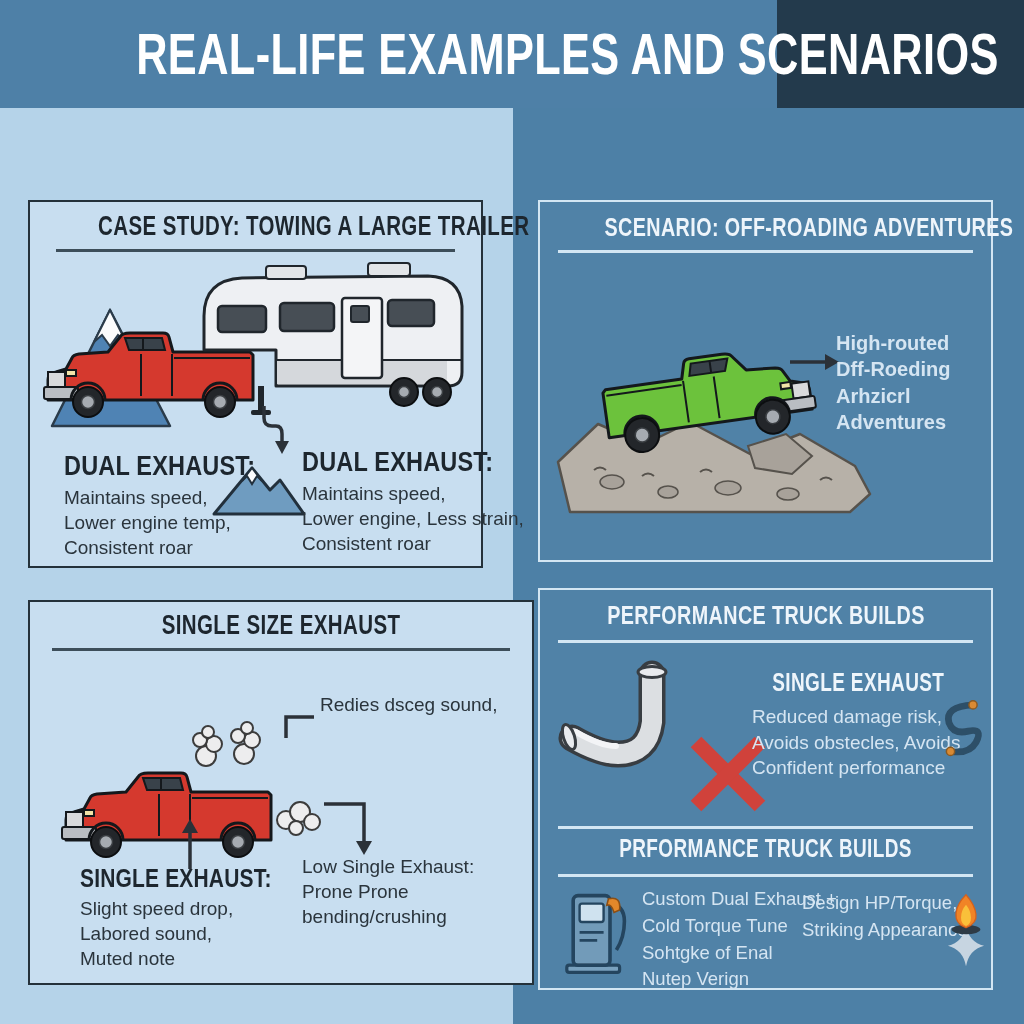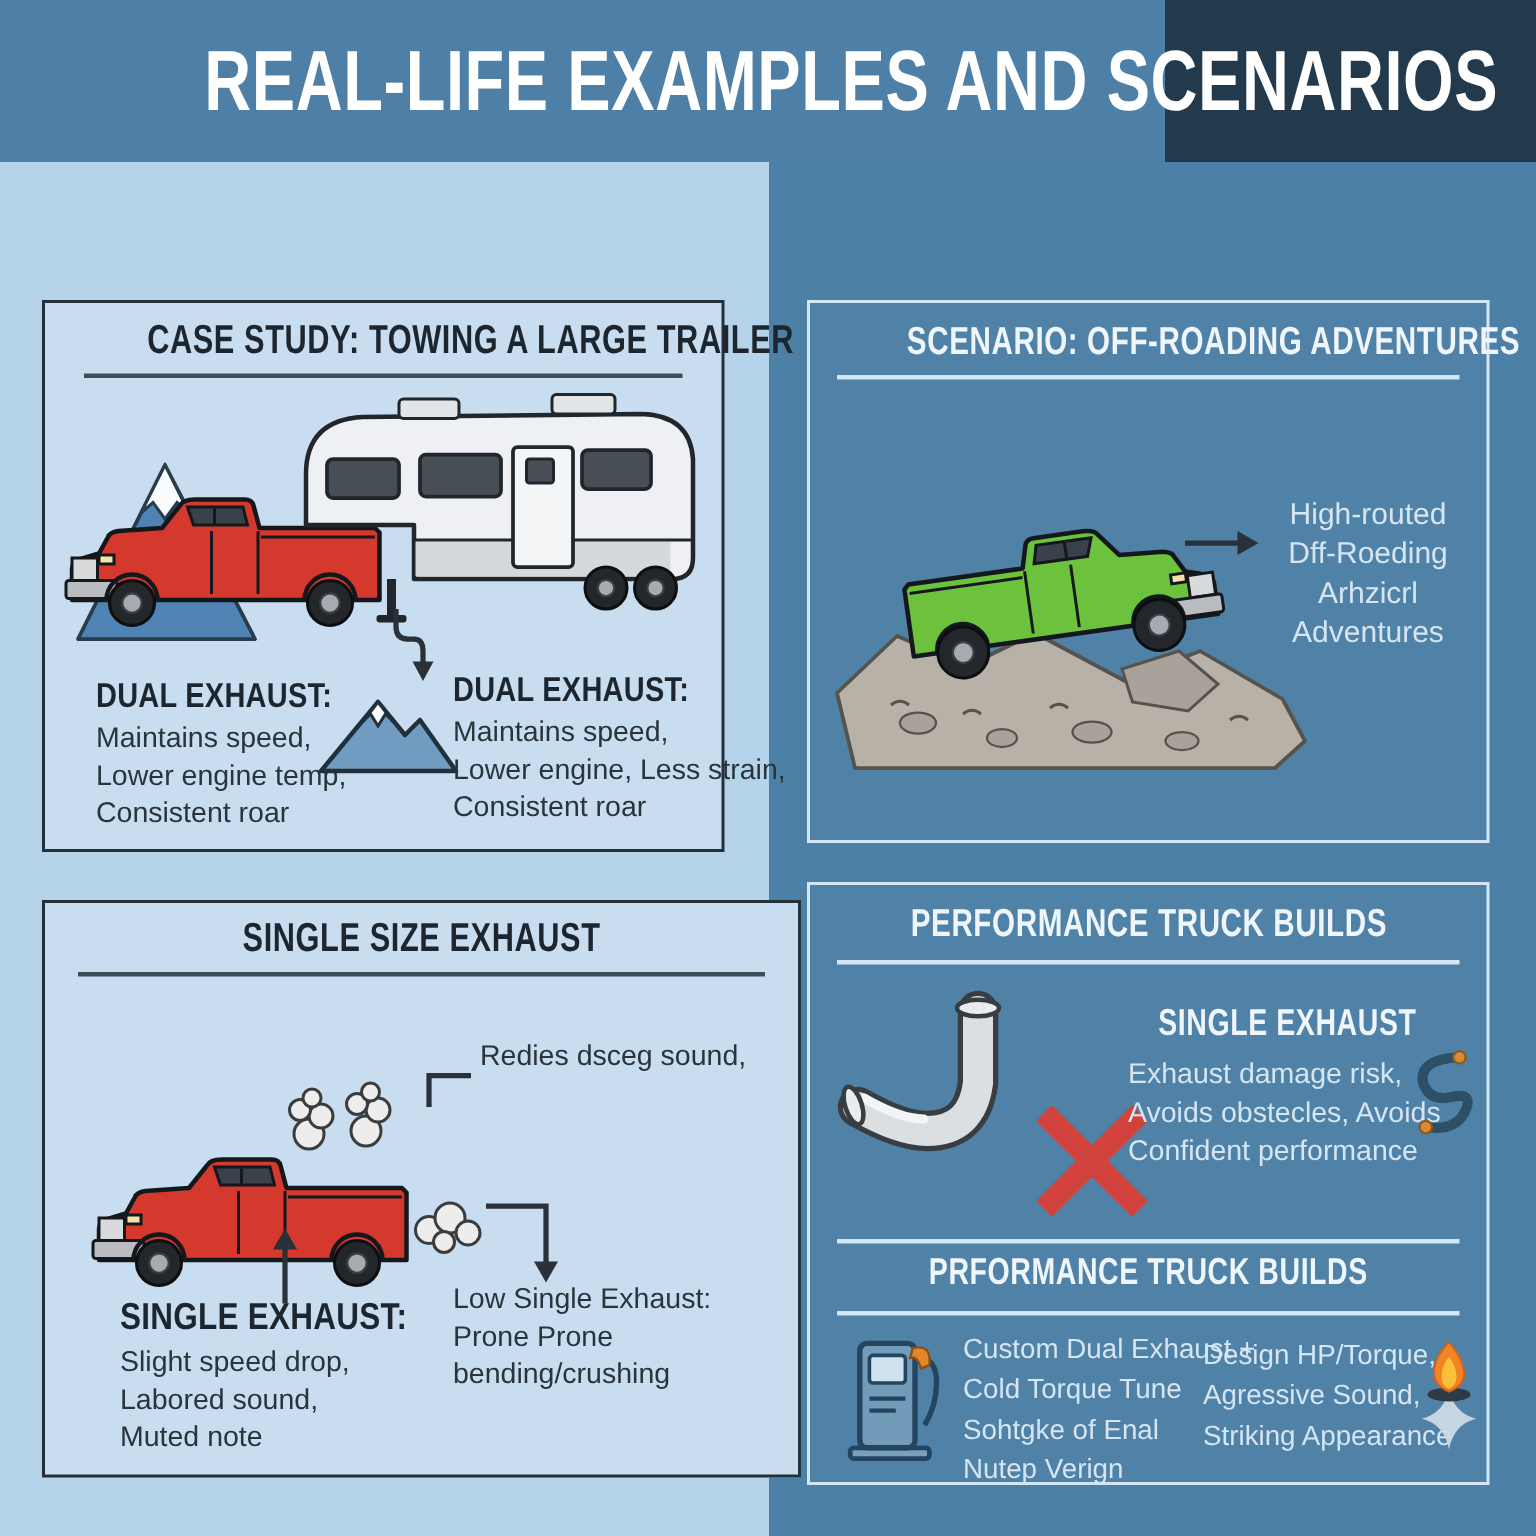--- a/index.html
+++ b/index.html
@@ -24,23 +24,23 @@
   .panel{position:absolute;border-style:solid}
   .p-light{background:var(--left-panel-bg);border-color:var(--panel-border-dark);border-width:2.5px}
   .p-dark{border-color:var(--right-panel-border);border-width:2px;background:rgba(255,255,255,.02)}
   .ptitle{position:absolute;left:0;right:0;text-align:center;font-weight:700;white-space:nowrap}
   .ptitle.dk{color:var(--dark-text);font-size:27px}
   .ptitle.lt{color:var(--light-text);font-size:26px}
   .rule{position:absolute;height:2.5px}
   .rule.dk{background:var(--rule-dark)}
   .rule.lt{background:var(--right-panel-border)}
   .abs{position:absolute}
-  .tblock .bhead{font-size:23px;font-weight:700;color:var(--dark-text);white-space:nowrap;margin-bottom:3px}
+  .tblock .bhead{font-size:28px;font-weight:700;color:var(--dark-text);white-space:nowrap;margin-bottom:3px}
   .tblock .bline{font-size:19px;line-height:1.32;color:var(--dark-body);white-space:nowrap}
-  .lt-caption{font-size:20px;font-weight:400;line-height:1.32;color:var(--light-body-text);text-align:center}
+  .lt-caption{font-size:20px;font-weight:700;line-height:1.32;color:var(--light-body-text);text-align:left}
   .lt-head{font-size:25px;font-weight:700;color:var(--light-text);white-space:nowrap}
   .lt-line{font-size:19px;line-height:1.35;color:var(--light-body-text);white-space:nowrap}
   .lt-line2{font-size:18.5px;line-height:1.45;color:var(--light-body-text);white-space:nowrap}
   svg{display:block;overflow:visible}
   .truck .body{fill:var(--truck-red);stroke:#14181c;stroke-width:3;stroke-linejoin:round}
   .truck.green .body{fill:var(--truck-green)}
   .truck .win{fill:#39424a;stroke:#14181c;stroke-width:2}
   .truck .seam{fill:none;stroke:#14181c;stroke-width:2}
   .truck .grille{fill:#d9dadc;stroke:#14181c;stroke-width:2}
   .truck .hlight{fill:#f2e3a8;stroke:#14181c;stroke-width:2}
@@ -274,21 +274,21 @@
     <svg class="abs" style="left:146px;top:144px" width="84" height="80" viewBox="0 0 84 80">
       <g stroke="var(--x-red)" stroke-width="15" opacity=".88">
         <path d="M10,8 L74,72"></path>
           <path d="M74,8 L10,72"></path>
       </g>
     </svg>
     <div class="abs lt-head" style="left:202px;top:78px;width:232px;text-align:center">
       <span class="cond">SINGLE EXHAUST</span>
     </div>
     <div class="abs" style="left:212px;top:114px">
-      <div class="lt-line">Exhaust damage risk,</div>
+      <div class="lt-line">Reduced damage risk,</div>
       <div class="lt-line">Avoids obstecles, Avoids</div>
       <div class="lt-line">Confident performance</div>
     </div>
 
     <svg class="abs" style="left:388px;top:106px" width="60" height="74" viewBox="0 0 80 95">
       <path d="M60,10 Q22,12 28,34 Q34,50 54,45 Q74,41 64,60 Q55,76 30,72" fill="none" stroke="#2d4f68" stroke-width="9" stroke-linecap="round"></path>
       <circle cx="60" cy="10" r="5.5" fill="#d98a33" stroke="#8a5a22" stroke-width="2"></circle>
       <circle cx="30" cy="72" r="5.5" fill="#d98a33" stroke="#8a5a22" stroke-width="2"></circle>
     </svg>
 
@@ -308,21 +308,20 @@
     </svg>
 
     <div class="abs" style="left:102px;top:296px">
       <div class="lt-line2">Custom Dual Exhaust +</div>
       <div class="lt-line2">Cold Torque Tune</div>
       <div class="lt-line2">Sohtgke of Enal</div>
       <div class="lt-line2">Nutep Verign</div>
     </div>
     <div class="abs" style="left:262px;top:300px">
       <div class="lt-line2">Design HP/Torque,</div>
-      <div class="lt-line2">Agressive Sound,</div>
       <div class="lt-line2">Striking Appearance</div>
     </div>
 
     <svg class="abs" style="left:398px;top:292px" width="56" height="94" viewBox="0 0 90 122">
       <path d="M45,56 Q50,82 74,88 Q50,94 45,121 Q40,94 16,88 Q40,82 45,56 Z" fill="#cdd9e4" opacity=".95"></path>
       <ellipse cx="45" cy="62" rx="23" ry="7.5" fill="#2e3b46"></ellipse>
       <path d="M45,6 Q59,22 61,37 Q63,52 45,59 Q27,52 29,35 Q31,20 45,6 Z" fill="var(--flame-orange)" stroke="#d4611d" stroke-width="2"></path>
       <path d="M45,22 Q53,32 53,43 Q53,53 45,56 Q37,53 37,43 Q37,31 45,22 Z" fill="#f9c03a"></path>
     </svg>
   </section>

